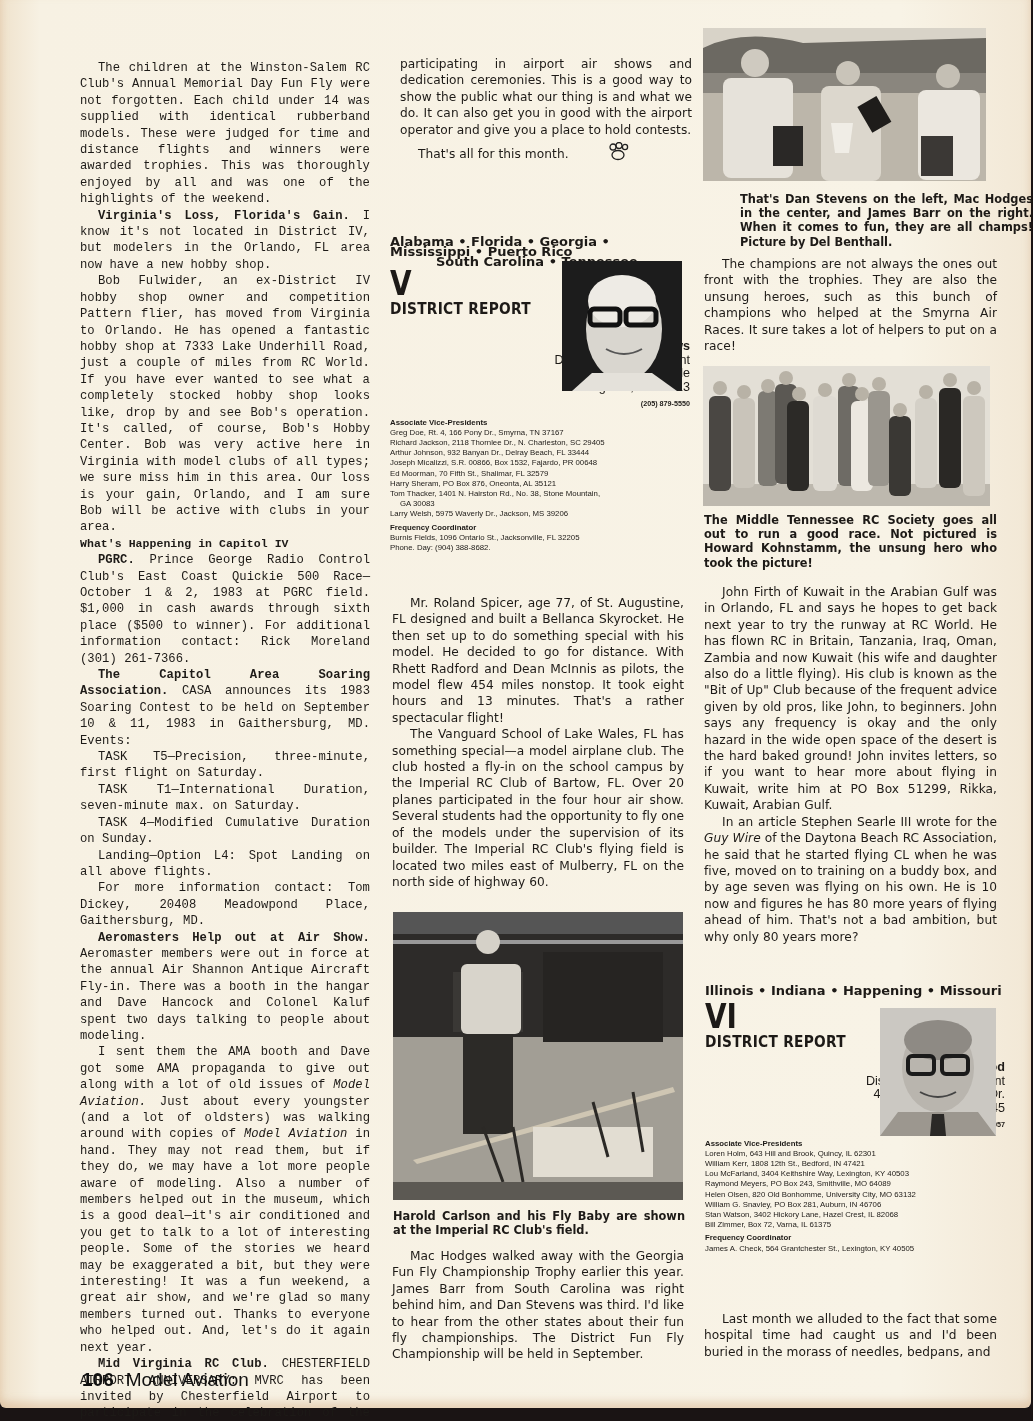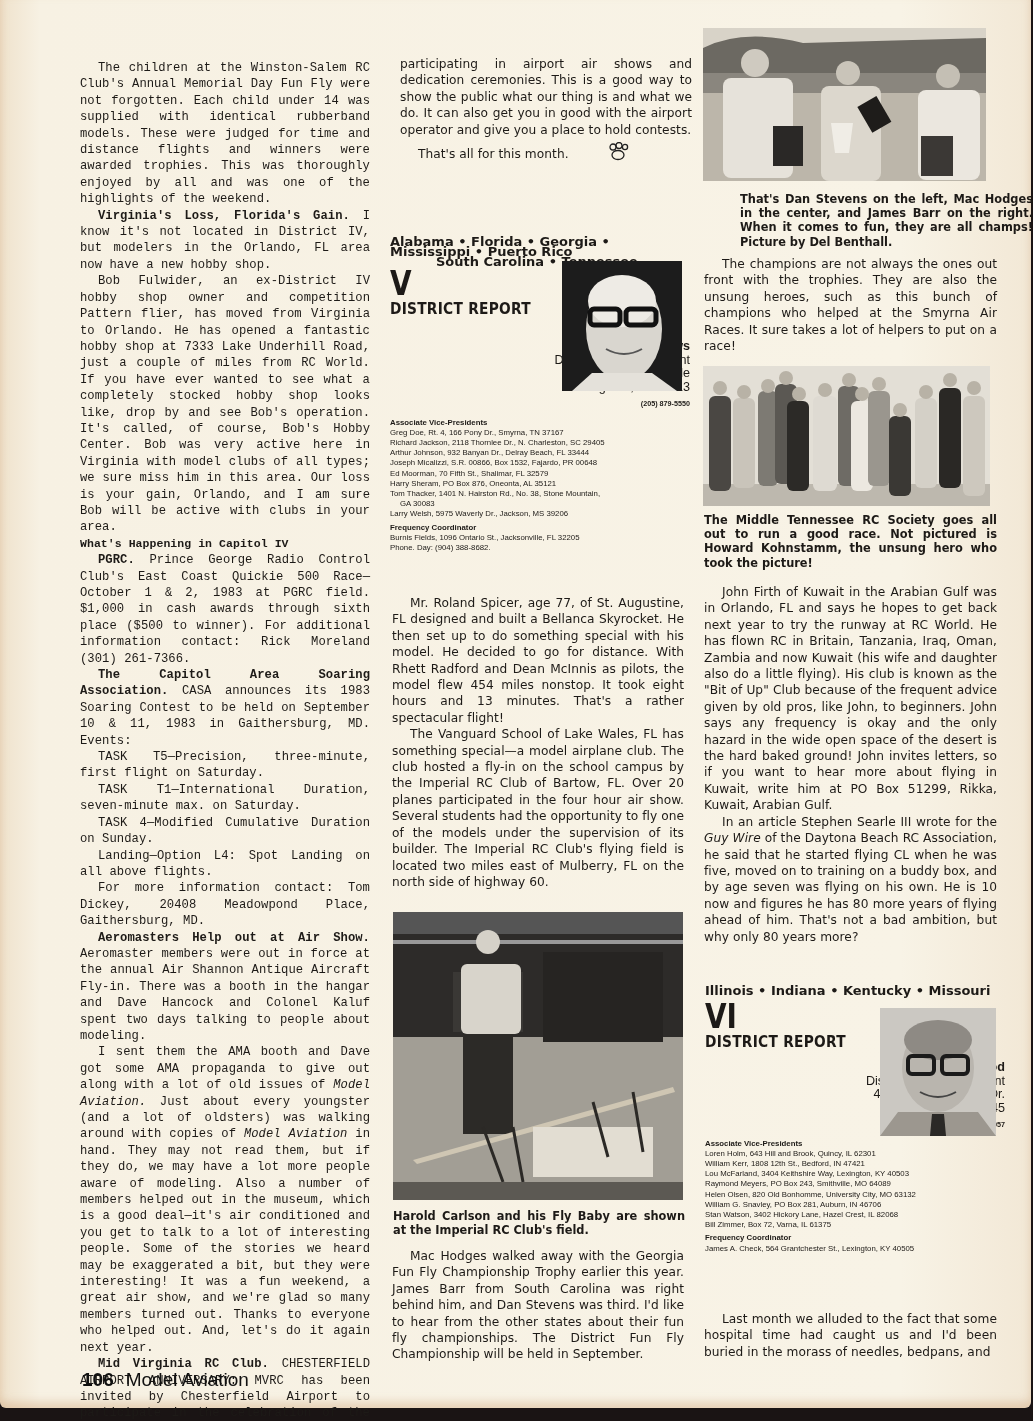--- a/index.html
+++ b/index.html
@@ -208,21 +208,21 @@
     </svg>
   </div>
   <div class="col caption" style="left:704px; top:513px; width:293px;">The Middle Tennessee RC Society goes all out to run a good race. Not pictured is Howard Kohnstamm, the unsung hero who took the picture!</div>
 
   <div class="col body-text" style="left:704px; top:584px; width:293px;">
     <p>John Firth of Kuwait in the Arabian Gulf was in Orlando, FL and says he hopes to get back next year to try the runway at RC World. He has flown RC in Britain, Tanzania, Iraq, Oman, Zambia and now Kuwait (his wife and daughter also do a little flying). His club is known as the "Bit of Up" Club because of the frequent advice given by old pros, like John, to beginners. John says any frequency is okay and the only hazard in the wide open space of the desert is the hard baked ground! John invites letters, so if you want to hear more about flying in Kuwait, write him at PO Box 51299, Rikka, Kuwait, Arabian Gulf.</p>
     <p><span>In an article Stephen Searle III wrote for the </span><i>Guy Wire</i><span> of the Daytona Beach RC Association, he said that he started flying CL when he was five, moved on to training on a buddy box, and by age seven was flying on his own. He is 10 now and figures he has 80 more years of flying ahead of him. That's not a bad ambition, but why only 80 years more?</span></p>
   </div>
 
   <div class="col" style="left:705px; top:986px; width:300px;">
-    <div class="states">Illinois • Indiana • Kentucky • Missouri</div>
+    <div class="states">Illinois • Indiana • Happening • Missouri</div>
     <div class="dist-num" style="margin-top:4px;">VI</div><br>
     <div class="dist-title">DISTRICT REPORT</div>
     <div class="vp" style="margin-top:10px;">
       <div class="name">Bob Underwood</div>
       <div>District VI Vice-President</div>
       <div>4109 Concord Oaks Dr.</div>
       <div>St. Louis, MO 25945</div>
       <div class="phone">(314) 487-1957</div>
     </div>
     <div class="assoc" style="margin-top:7px;">

